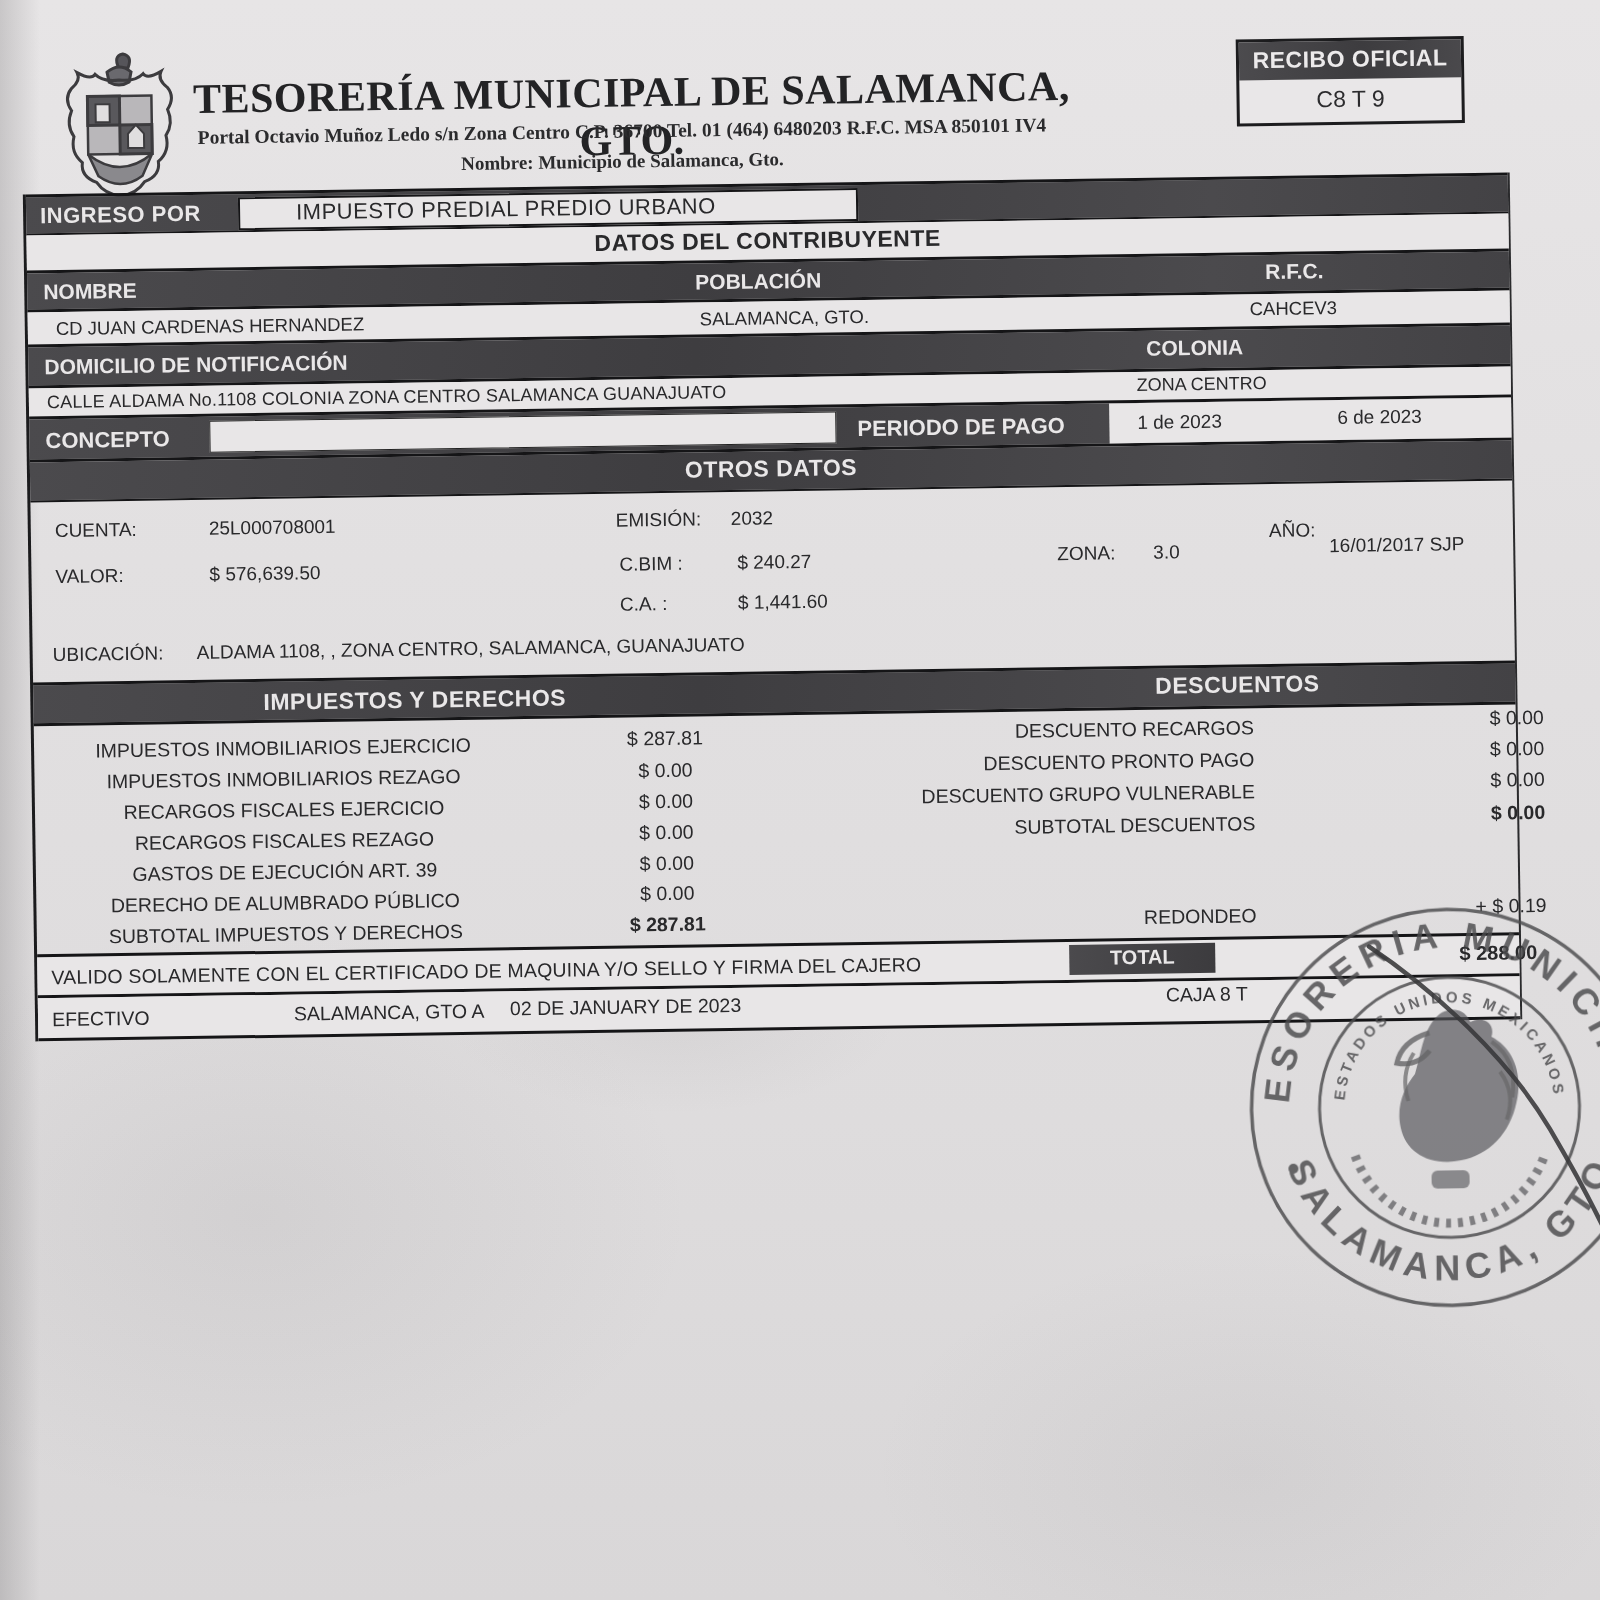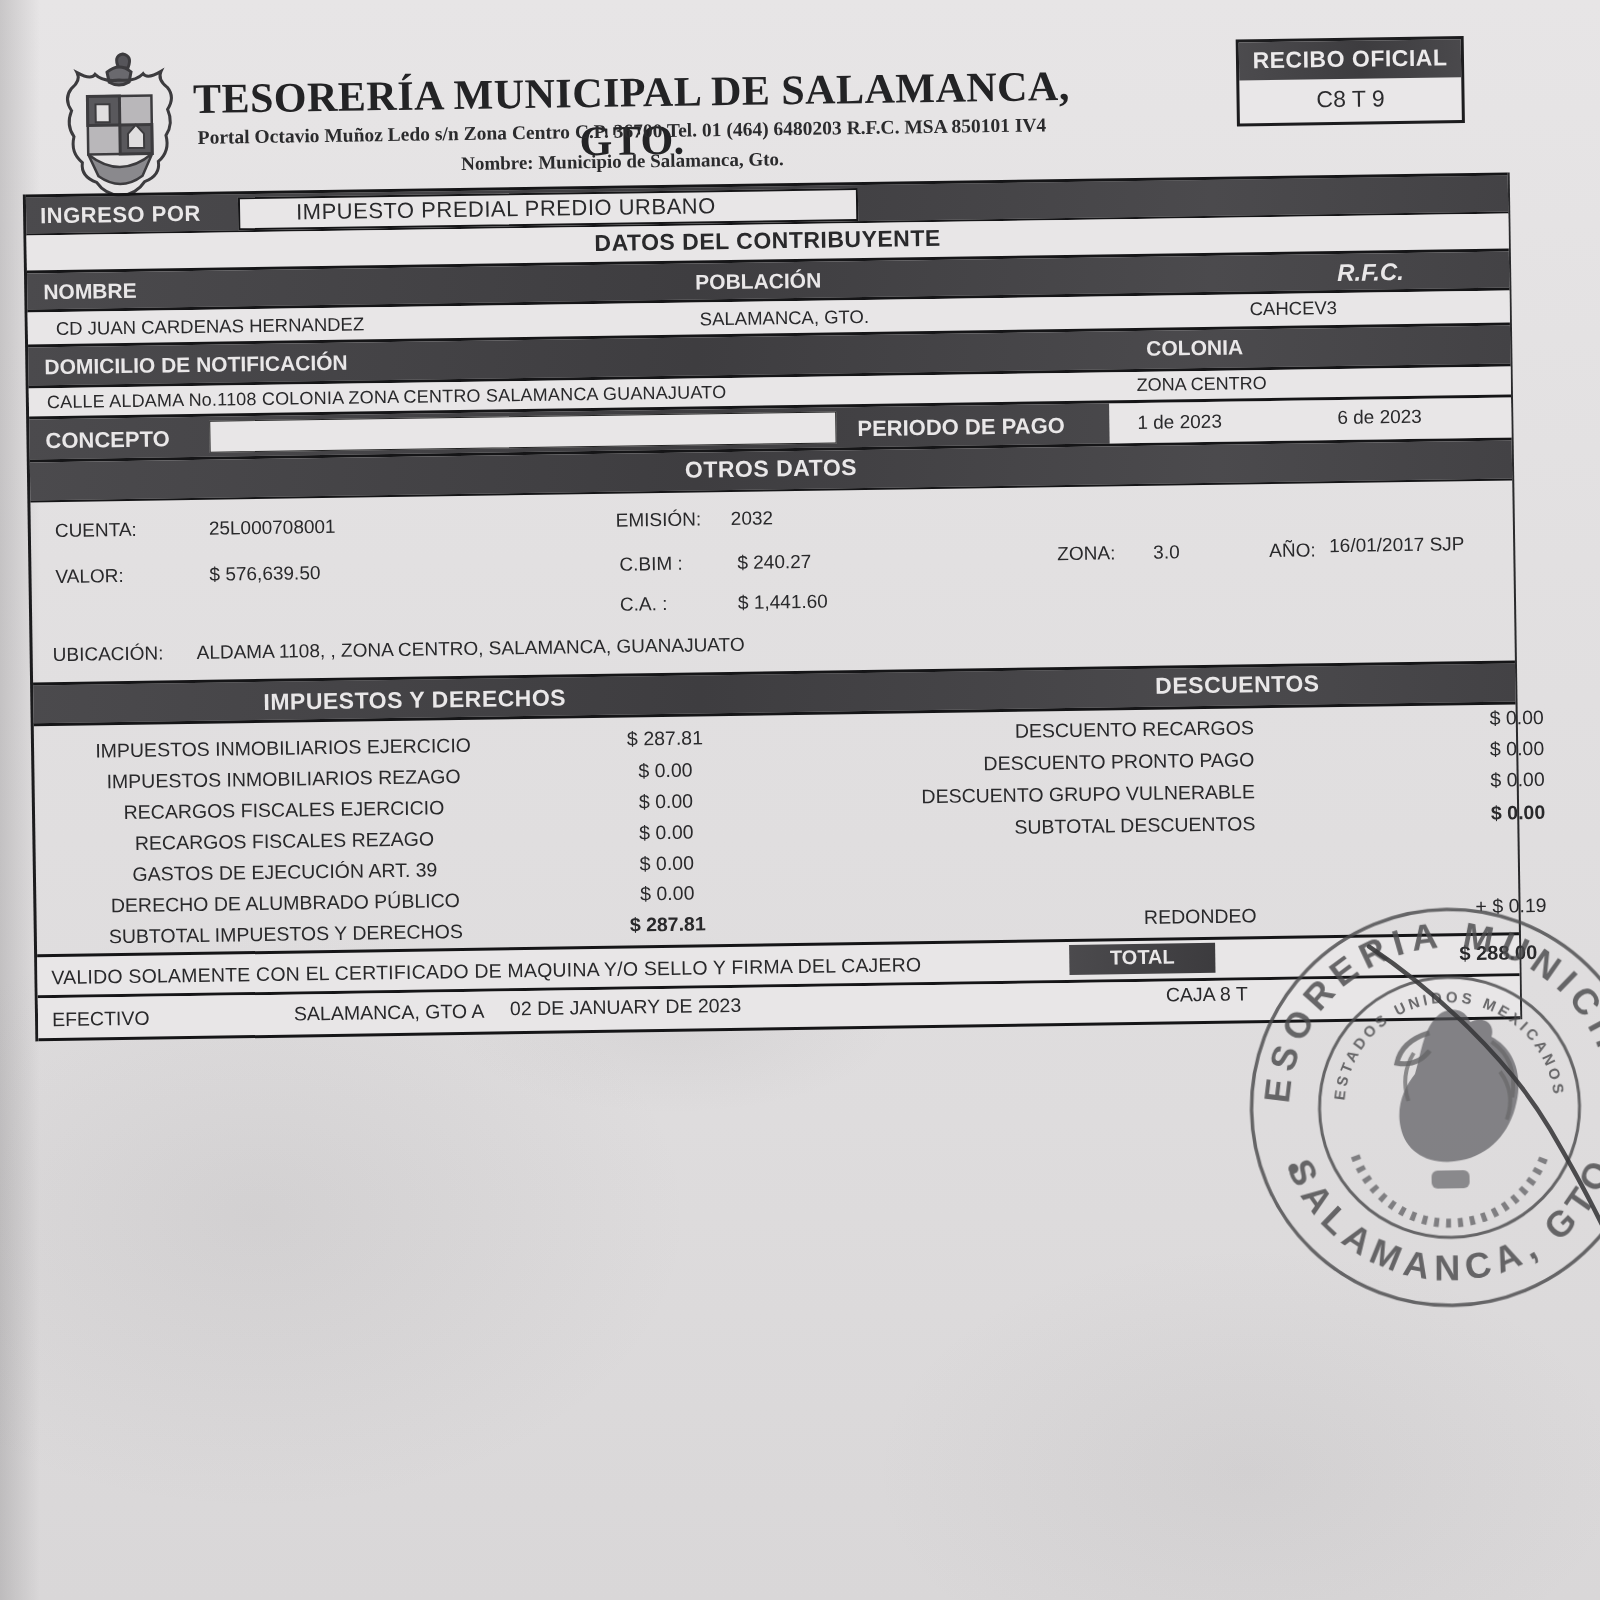--- a/index.html
+++ b/index.html
@@ -27,21 +27,21 @@
   .bar{background:linear-gradient(95deg,#4b4a4d,#3e3d40 45%,#4b4a4d 80%,#434245);color:#e9e7e8;font-weight:bold;}
   .form{left:30px;top:183px;width:1482px;border-left:3px solid #1b1b1d;border-right:2px solid #2a2a2c;}
   .row{position:relative;width:100%;}
   .ingreso-bar{height:36px;border-top:3px solid #151517;border-bottom:2px solid #151517;}
   .ingreso-lbl{left:14px;top:6px;font-size:22px;letter-spacing:.5px;}
   .ingreso-valbox{left:212px;top:3px;width:560px;height:28px;background:#e8e6e7;border:2px solid #151517;color:#29292b;font-size:22px;font-weight:normal;padding:1px 0 0 56px;letter-spacing:.5px;}
   .datos-band{height:32px;background:#e8e6e7;border-bottom:3px solid #151517;text-align:center;font-weight:bold;font-size:23px;padding-top:3px;letter-spacing:.5px;}
   .fields-bar{height:36px;border-bottom:3px solid #151517;}
   .f-nombre{left:16px;top:7px;font-size:21px;}
   .f-poblacion{left:668px;top:7px;font-size:21px;}
-  .f-rfc{left:1310px;top:5px;font-size:24px;font-style:italic;}
+  .f-rfc{left:1238px;top:5px;font-size:21px;}
   .vals-row{height:32px;background:#e8e6e7;border-bottom:3px solid #151517;}
   .v-nombre{left:28px;top:6px;font-size:18.5px;}
   .v-poblacion{left:672px;top:6px;font-size:18.5px;}
   .v-rfc{left:1222px;top:4px;font-size:18.5px;}
   .dom-bar{height:38px;border-bottom:3px solid #151517;}
   .f-dom{left:16px;top:8px;font-size:21px;}
   .f-colonia{left:1118px;top:6px;font-size:21px;}
   .dom-vals{height:28px;background:#e8e6e7;border-bottom:3px solid #151517;}
   .v-dom{left:18px;top:4px;font-size:18px;letter-spacing:.2px;}
   .v-colonia{left:1108px;top:3px;font-size:18px;}
@@ -53,21 +53,21 @@
   .v-per1{left:28px;top:9px;font-size:19px;}
   .v-per2{left:228px;top:7px;font-size:19px;}
   .otros-bar{height:34px;border-bottom:2px solid #151517;text-align:center;font-size:23px;padding-top:4px;letter-spacing:.5px;}
   .otros-content{height:180px;background:transparent;}
   .fs19{font-size:19px;}
   .o-cuenta-l{left:24px;top:18px;} .o-cuenta-v{left:178px;top:18px;}
   .o-emision-l{left:585px;top:16px;} .o-emision-v{left:700px;top:16px;}
   .o-valor-l{left:24px;top:64px;} .o-valor-v{left:178px;top:64px;}
   .o-cbim-l{left:588px;top:60px;} .o-cbim-v{left:706px;top:60px;}
   .o-tasa-l{left:1026px;top:56px;} .o-tasa-v{left:1122px;top:56px;}
-  .o-anio-l{left:1238px;top:56px;} .o-anio-v{left:1298px;top:52px;}
+  .o-anio-l{left:1238px;top:36px;} .o-anio-v{left:1298px;top:52px;}
   .o-ca-l{left:588px;top:100px;} .o-ca-v{left:706px;top:100px;}
   .o-ubi-l{left:20px;top:142px;} .o-ubi-v{left:164px;top:142px;}
   .impdesc-bar{height:38px;border-top:3px solid #151517;border-bottom:3px solid #151517;font-size:23px;letter-spacing:.5px;}
   .t-imp{left:230px;top:7px;} .t-desc{left:1122px;top:4px;}
   .table-area{height:228px;}
   .trow-l{position:absolute;left:34px;width:430px;text-align:center;font-size:19.5px;}
   .trow-a{position:absolute;left:556px;width:150px;text-align:center;font-size:19.5px;}
   .drow-l{position:absolute;width:420px;left:800px;text-align:right;font-size:19.5px;}
   .drow-a{position:absolute;width:110px;left:1400px;text-align:right;font-size:19.5px;}
   .bold{font-weight:bold;}

